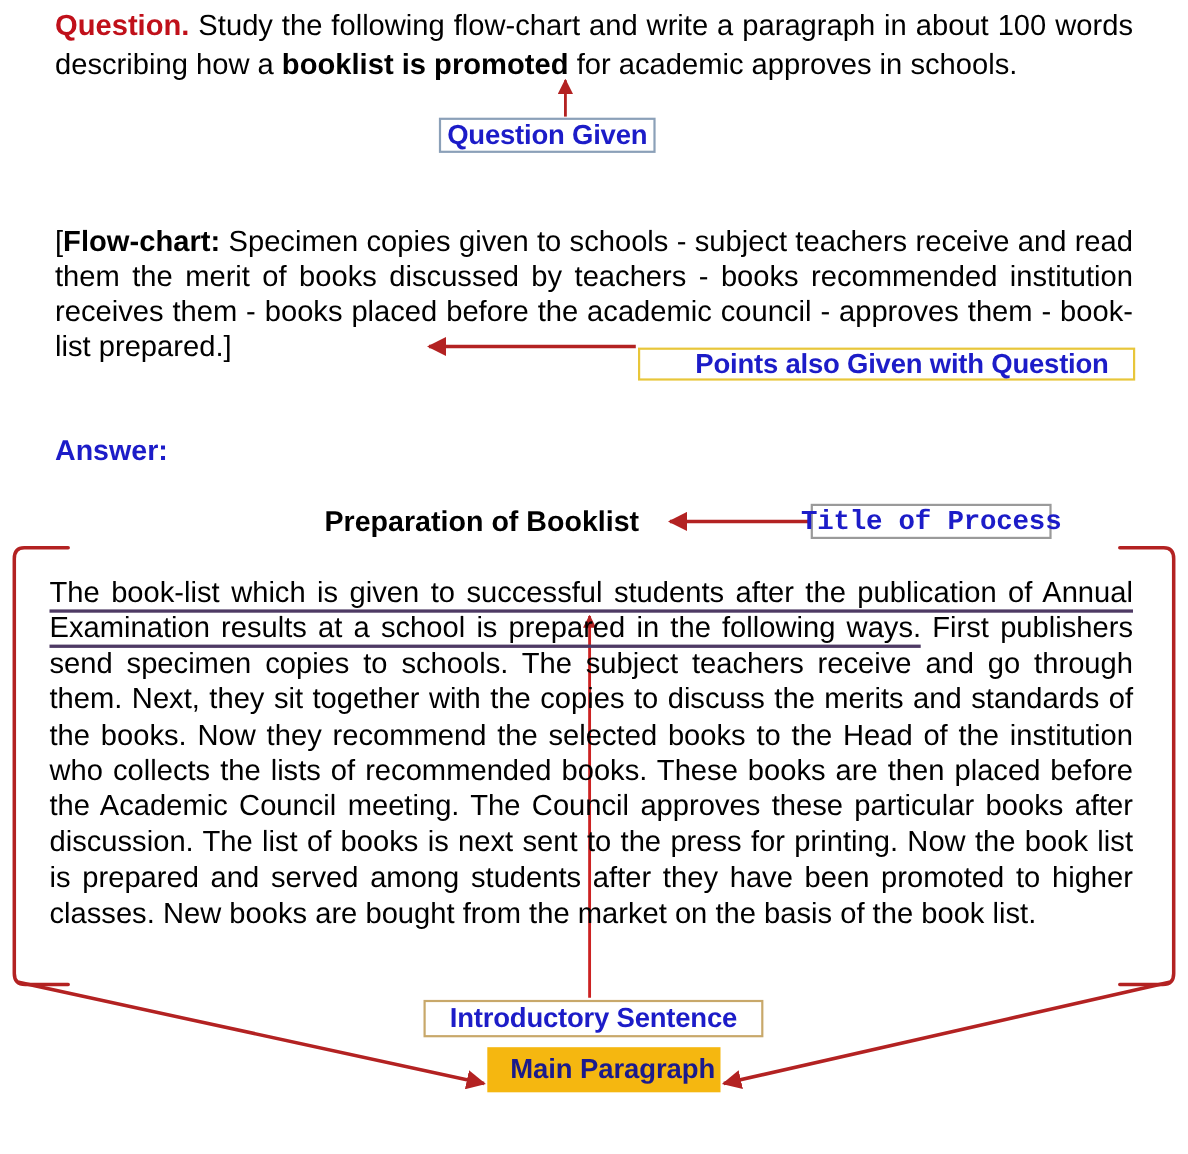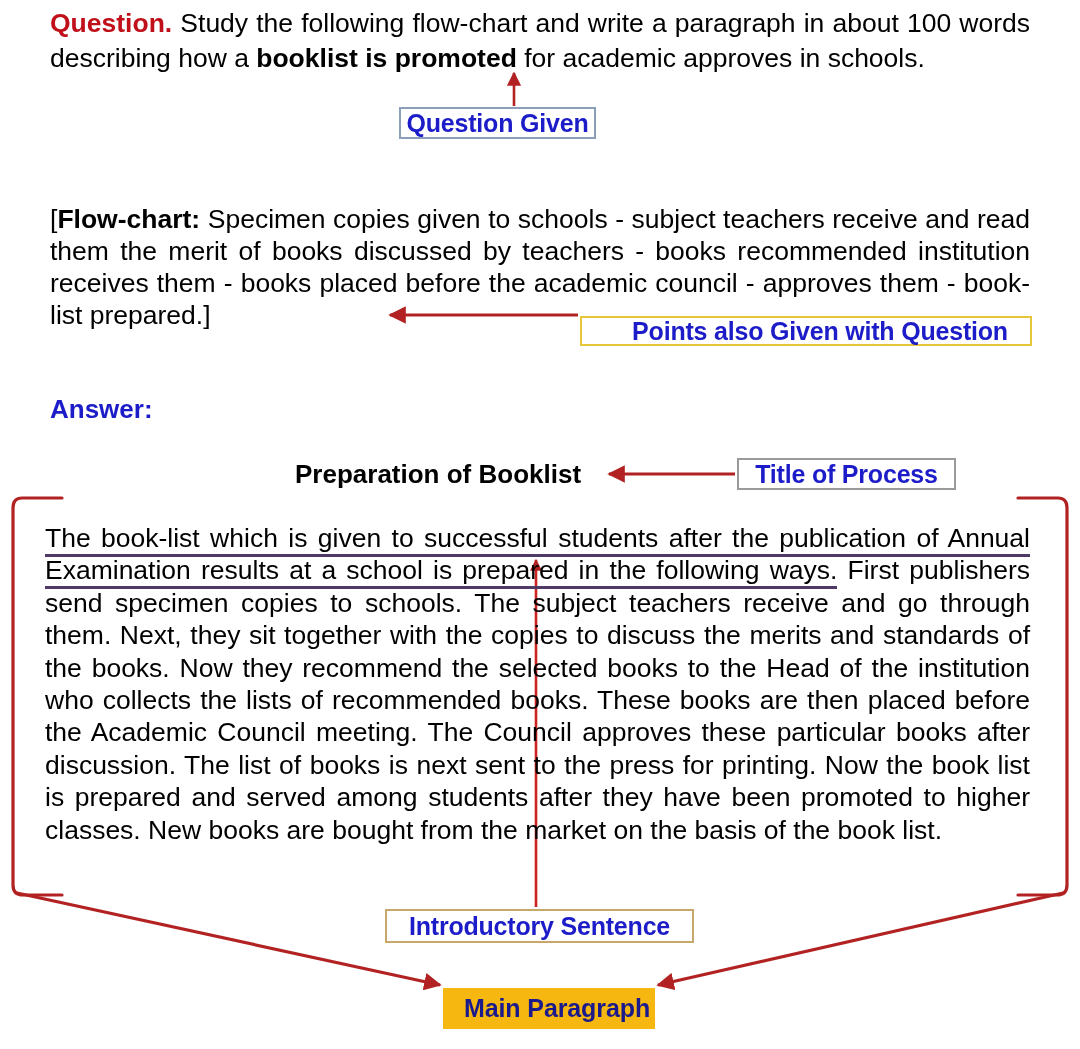--- a/index.html
+++ b/index.html
@@ -134,35 +134,36 @@
   }
 
   #callout-title-of-process {
     left: 737px;
     top: 458px;
     width: 219px;
     height: 32px;
     border: 2px solid #9a9a9a;
     font-size: 25px;
     letter-spacing: -0.2px;
+    font-family: Liberation Mono, monospace;
   }
 
   #callout-introductory-sentence {
     left: 385px;
     top: 909px;
     width: 309px;
     height: 34px;
     border: 2px solid #c8a86a;
     font-size: 25px;
     letter-spacing: -0.2px;
   }
 
   #callout-main-paragraph {
     left: 443px;
-    top: 988px;
+    top: 952px;
     width: 212px;
     height: 41px;
     background: #f5b710;
     border: none;
     color: #1a1a8c;
     font-size: 25px;
     letter-spacing: -0.1px;
     padding-left: 16px;
   }
 </style>

